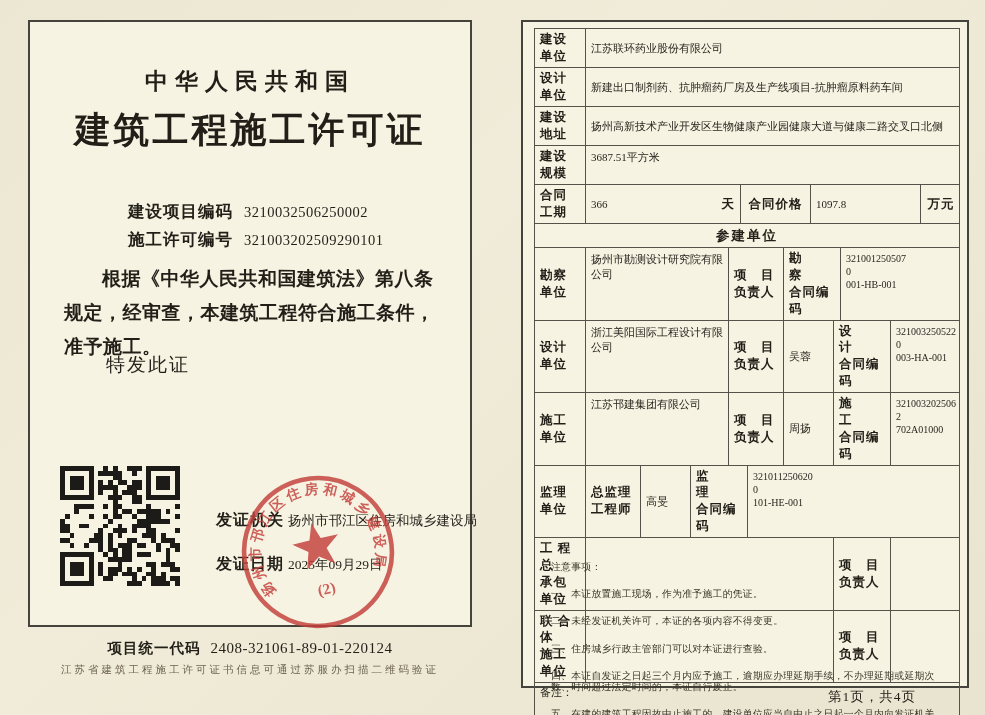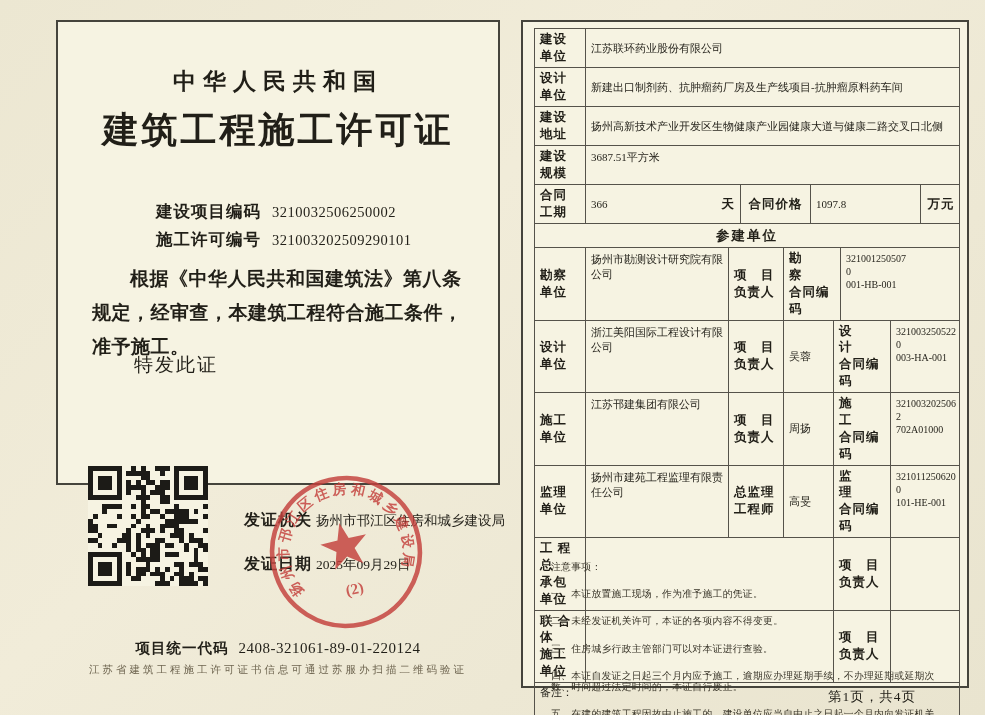--- a/index.html
+++ b/index.html
@@ -3,21 +3,21 @@
 <meta charset="utf-8">
 <style>
   html,body{margin:0;padding:0;}
   body{
     width:985px;height:715px;position:relative;overflow:hidden;
     background:linear-gradient(135deg,#ece7d2 0%,#f1ecd9 40%,#e9e4cf 100%);
     font-family:"Liberation Serif","DejaVu Serif",serif;
     color:#211f18;
   }
   .page{position:absolute;background:#f6f3e2;border:2px solid #45443c;box-sizing:border-box;}
-  #page-left{left:56px;top:20px;width:444px;height:465px;}
+  #page-left{left:28px;top:20px;width:444px;height:607px;}
   #page-right{left:521px;top:20px;width:448px;height:668px;}
 
   
   .country{position:absolute;top:44px;left:0;right:0;text-align:center;
     font-size:23px;font-weight:bold;letter-spacing:7px;}
   .cert-title{position:absolute;top:84px;left:0;right:0;text-align:center;
     font-size:36px;font-weight:bold;letter-spacing:3px;}
   .codes{position:absolute;top:176px;left:98px;line-height:27px;white-space:nowrap;}
   .code-label{font-size:16.5px;font-weight:bold;letter-spacing:1px;}
   .code-value{font-size:14.5px;margin-left:7px;letter-spacing:.5px;}
@@ -386,21 +386,20 @@
       <div class="tcell lab w-role pre">项　目
 负责人</div>
       <div class="tcell val w-name">周扬</div>
       <div class="tcell lab w-clab pre">施　　工
 合同编码</div>
       <div class="tcell code w-code top-al pre">3210032025062
 702A01000</div>
     </div>
     <div class="trow rh10">
       <div class="tcell lab w-lab">监理单位</div>
-      <div class="tcell val w-comp top-al">扬州市建苑工程监理有限责任公司</div>
       <div class="tcell lab w-role pre">总监理
 工程师</div>
       <div class="tcell val w-name">高旻</div>
       <div class="tcell lab w-clab pre">监　　理
 合同编码</div>
       <div class="tcell code w-code top-al pre">3210112506200
 101-HE-001</div>
     </div>
 
     <div class="trow rh11">

